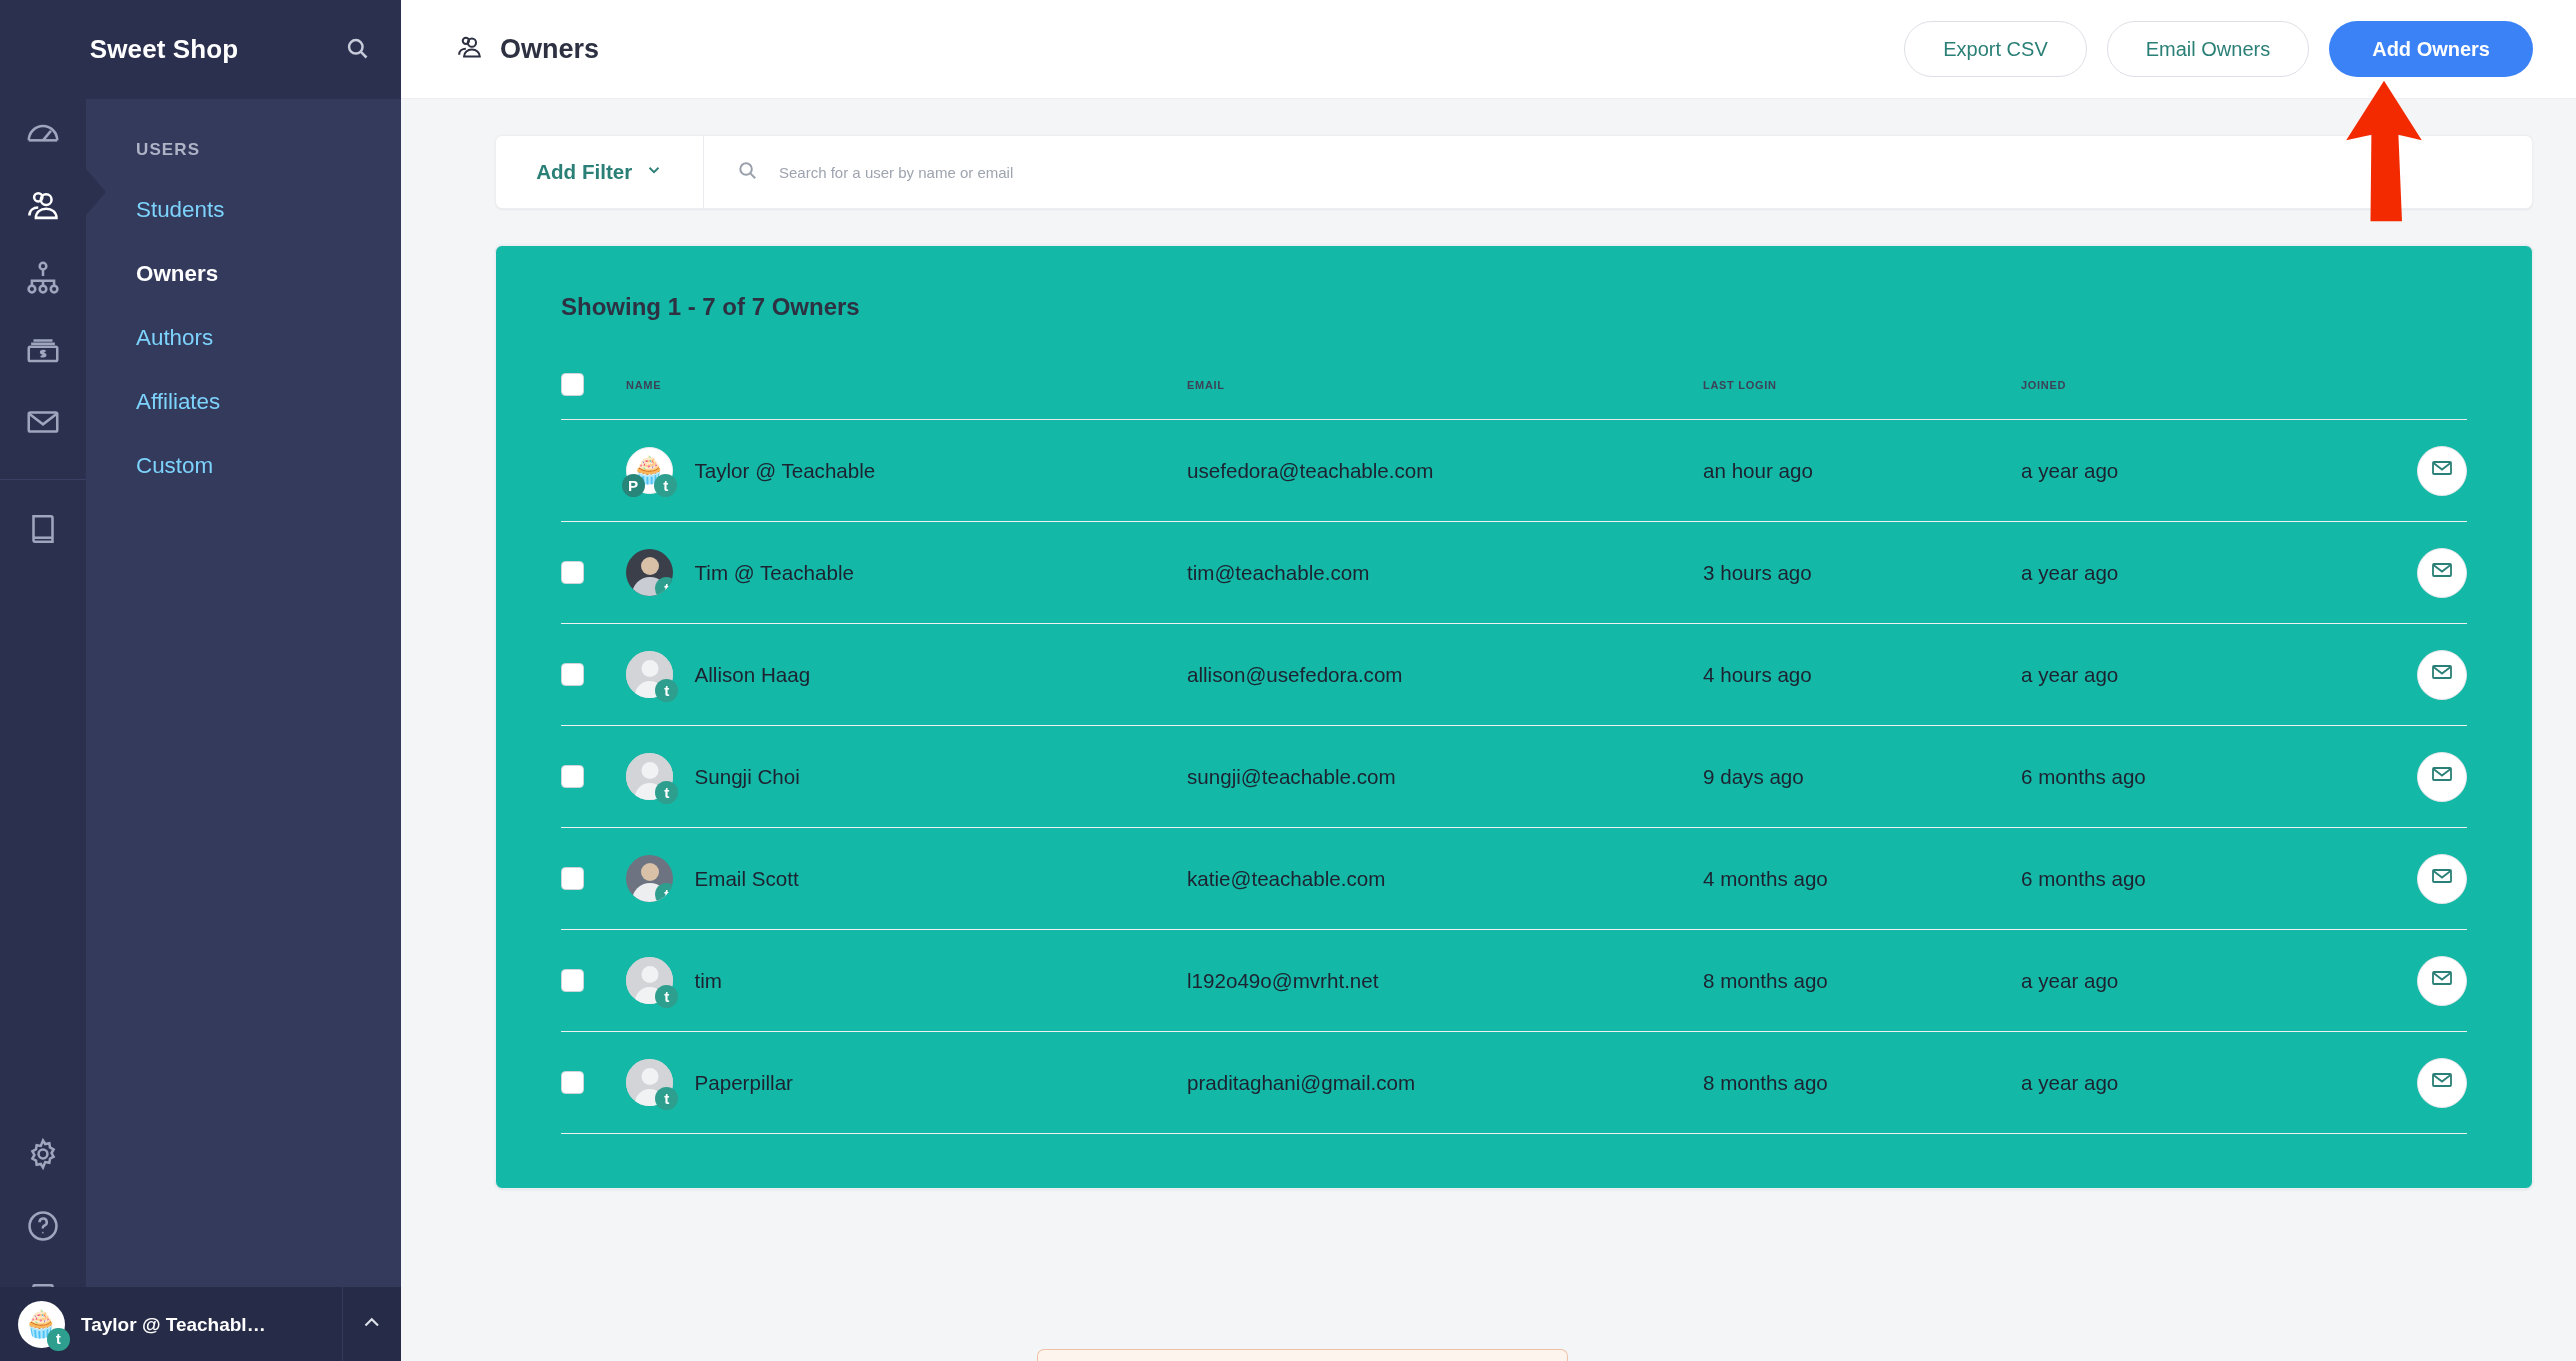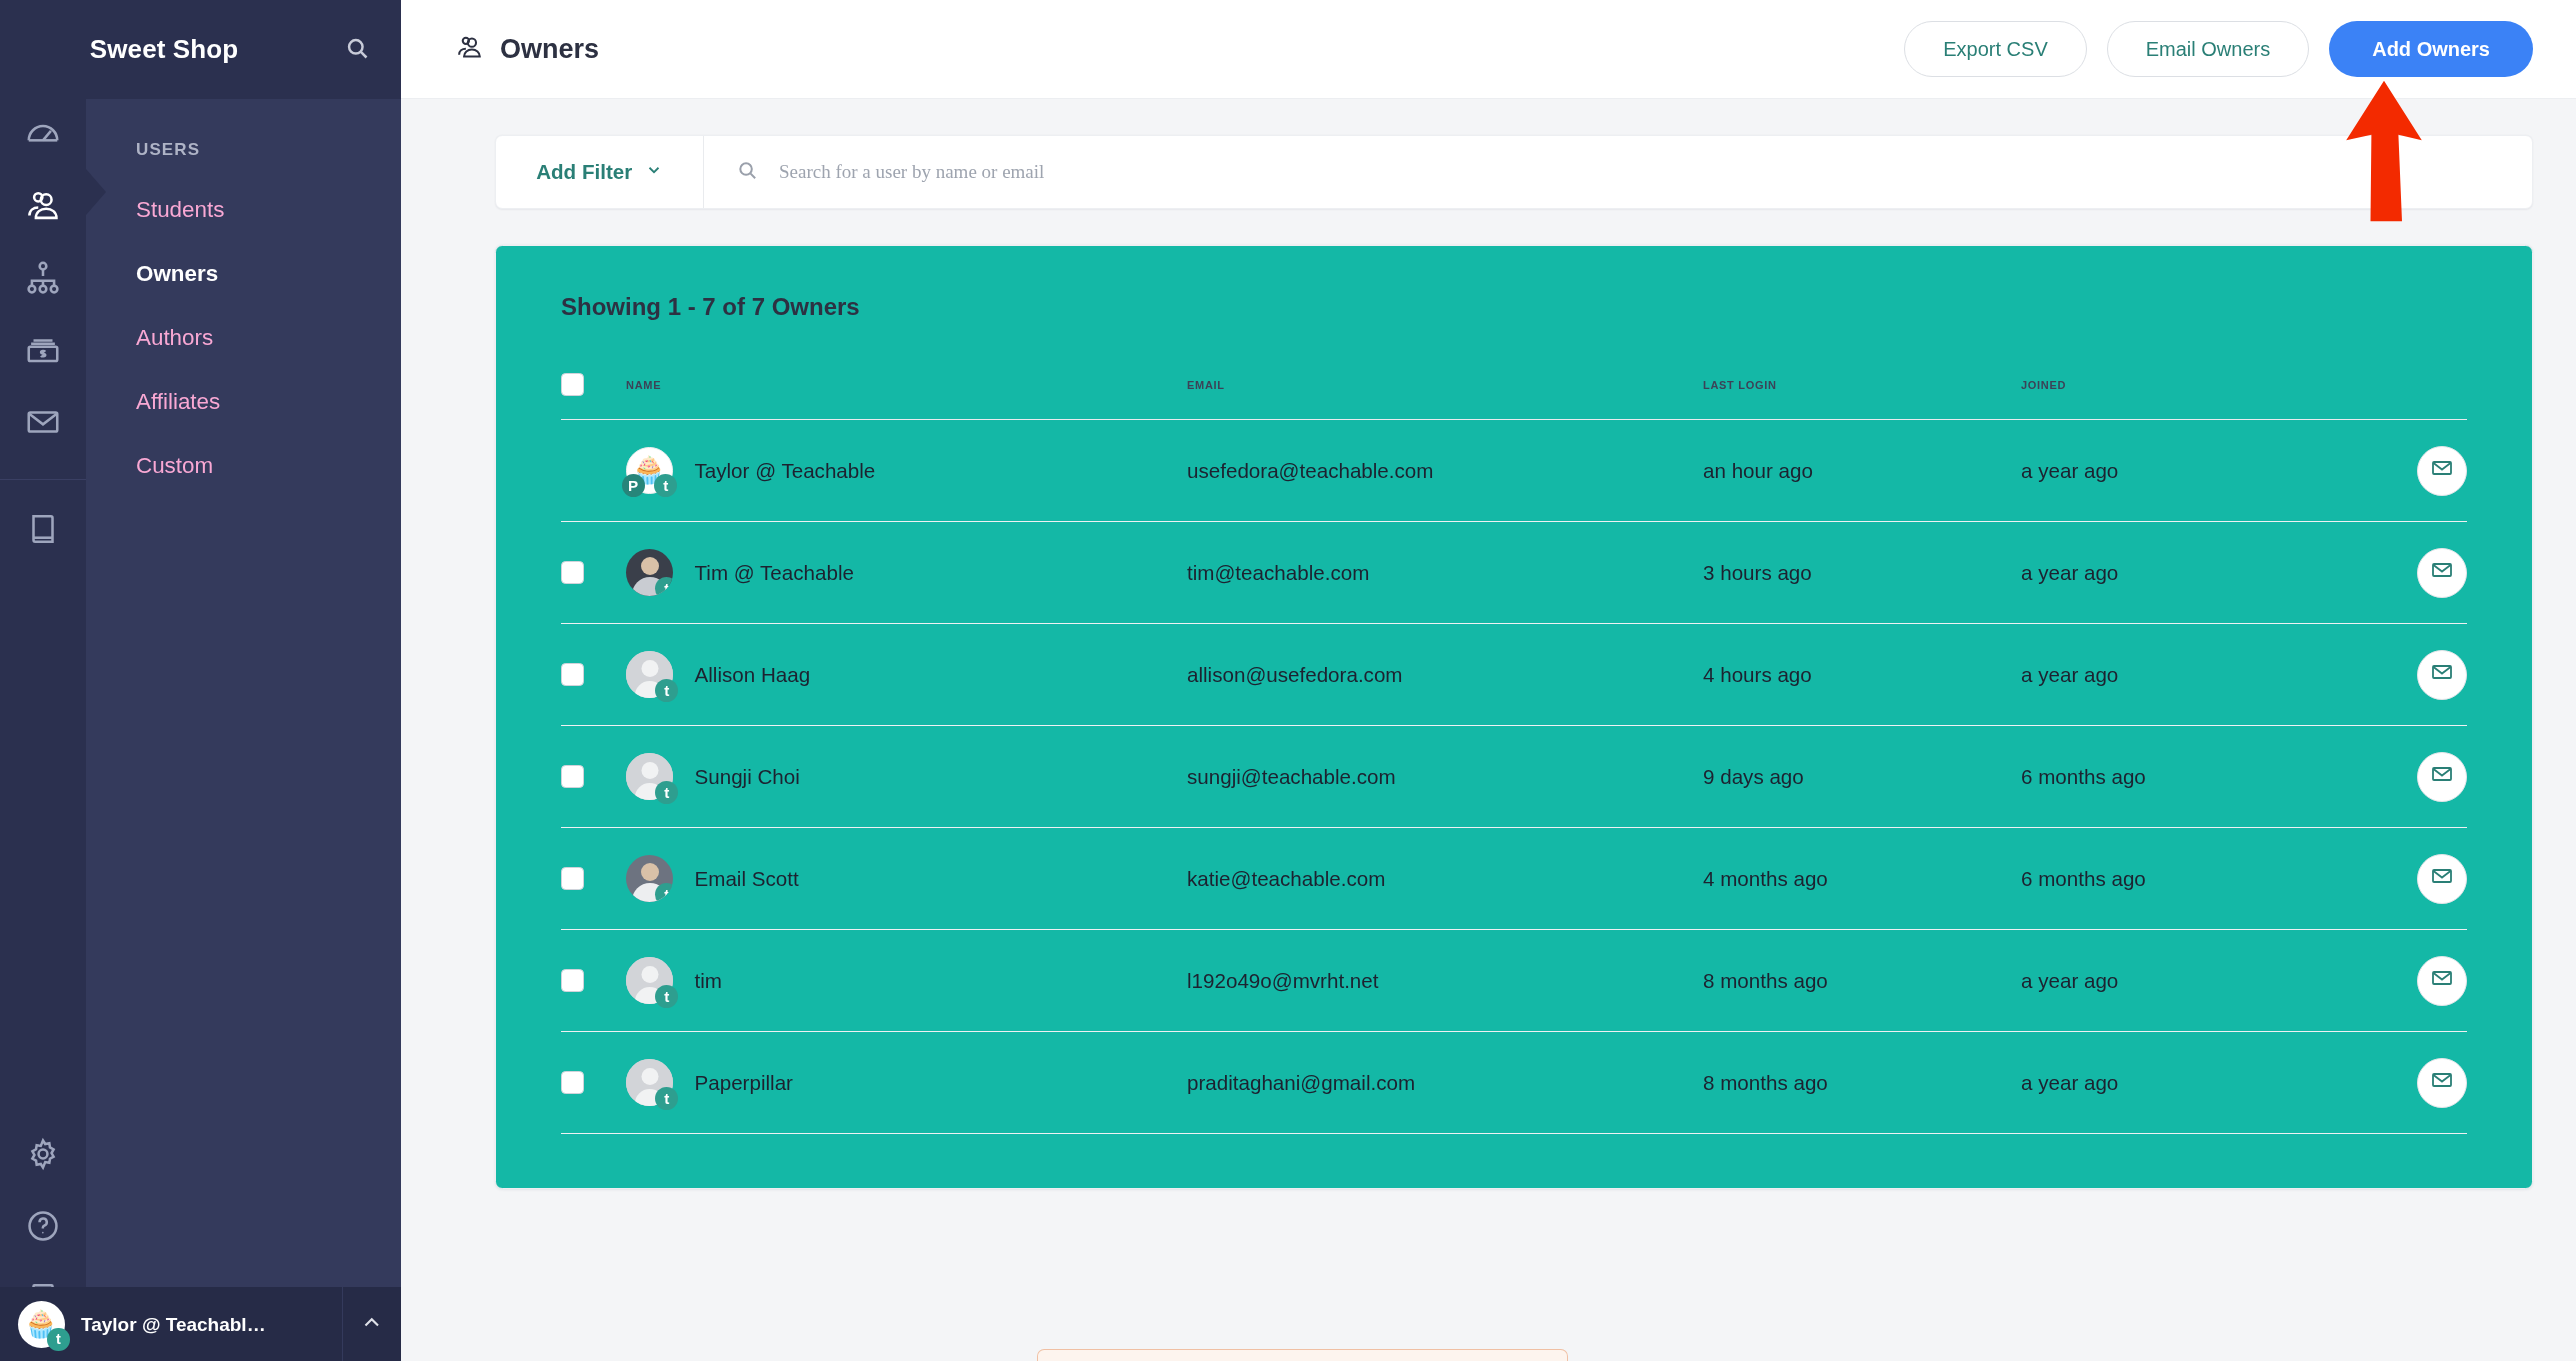--- a/index.html
+++ b/index.html
@@ -41,21 +41,21 @@
     margin-left: -86px; width: 401px;
   }
   .brand-name { color: #ffffff; font-size: 26px; font-weight: bold; letter-spacing: 0.1px; padding-left: 36px; }
   .brand-search svg { width: 27px; height: 27px; stroke: #c8cbd9; fill: none; stroke-width: 2.2; }
   .submenu-body { padding: 41px 0 0 50px; }
   .sub-title {
     color: #aeb3c6; font-size: 17px; font-weight: bold; letter-spacing: 1.1px;
     margin-bottom: 25px;
   }
   .sub-item {
-    color: #f9a8d4; font-size: 22.4px; line-height: 1; padding: 14.4px 0; margin-bottom: 12.6px;
+    color: #7dd3fc; font-size: 22.4px; line-height: 1; padding: 14.4px 0; margin-bottom: 12.6px;
   }
   .sub-item.active { color: #ffffff; font-weight: bold; }
   .submenu-spacer { flex: 1; }
 
   
   .rail-pointer {
     position: absolute; left: 86px; top: 169px; width: 0; height: 0;
     border-top: 23px solid transparent; border-bottom: 23px solid transparent;
     border-left: 20px solid #2b304f; z-index: 4;
   }
@@ -116,22 +116,22 @@
   }
   .add-filter {
     width: 208px; display: flex; align-items: center; justify-content: center;
     gap: 12.6px; border-right: 0.9px solid #e9ebee; color: #2a7f76;
     font-size: 20.6px; font-weight: bold; cursor: pointer;
   }
   .add-filter svg { width: 18px; height: 18px; stroke: #2a7f76; fill: none; stroke-width: 2.4; }
   .search-area { flex: 1; display: flex; align-items: center; padding-left: 32px; gap: 20px; }
   .search-area svg { width: 23px; height: 23px; stroke: #9aa0ab; fill: none; stroke-width: 2.1; flex: 0 0 23px; }
   .search-input {
-    border: none; outline: none; font-size: 19px; color: #2d3142; flex: 1;
-    font-family: Liberation Serif, serif; background: transparent;
+    border: none; outline: none; font-size: 15px; color: #2d3142; flex: 1;
+    font-family: Liberation Sans, sans-serif; background: transparent;
   }
   .search-input::placeholder { color: #9ea4af; }
 
   .card {
     background: #14b8a6; border-radius: 7.2px; border: 0.9px solid #edeff2;
     box-shadow: 0 0.9px 2.7px rgba(20,25,50,.07); padding: 47px 65px 54px 65px;
   }
   .showing { font-size: 24px; font-weight: bold; color: #2d3142; margin-bottom: 52px; }
 
   table { width: 100%; border-collapse: collapse; }

